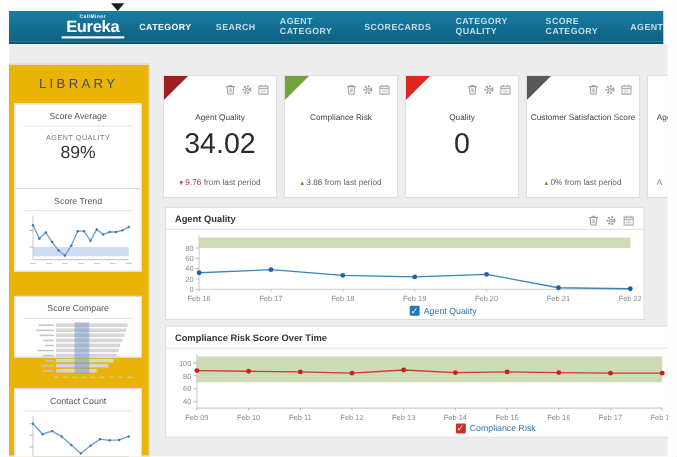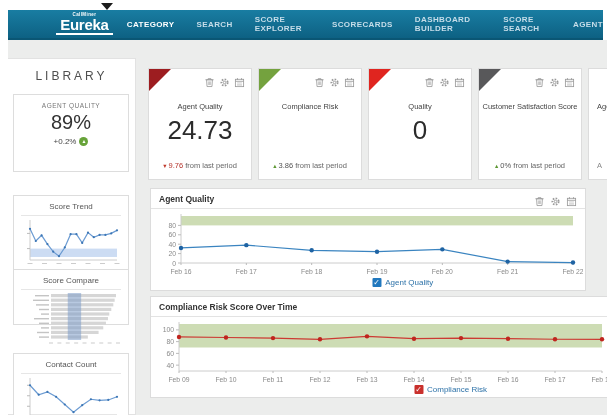--- a/index.html
+++ b/index.html
@@ -25,33 +25,33 @@
   .menu { display:flex; gap:22px; margin-left:14px; align-items:center; }
   .menu a { font-size:8px; font-weight:bold; letter-spacing:.4px; color:#c6dde9;
     text-decoration:none; cursor:pointer; }
   .menu a.active { color:#ffffff; }
 
   
   .content { position:absolute; left:0; top:30px; right:0; bottom:0; background:#ecedec; }
 
   
   .sidebar { position:absolute; left:0; top:18px; width:128px; bottom:0;
-    background:#ffffff; border:1px solid #e2e2e2; border-left:none; }
+    background:#eab308; border:1px solid #e2e2e2; border-left:none; }
   .lib-title { position:absolute; top:10px; left:0; width:100%; text-align:center;
     font-size:12px; letter-spacing:3px; color:#4f4f4f; }
   .side-card { position:absolute; left:5px; width:116px; background:#fff;
     border:1px solid #ddd; }
   .side-title { font-size:8px; color:#555; text-align:center; padding:6px 0 4px 0;
     margin:0 7px; border-bottom:1px solid #e6e6e6; }
   .sc-avg { top:35px; height:78px; }
-  .sc-trend { top:136px; height:76px; }
+  .sc-trend { top:112px; height:76px; }
   .sc-comp { top:210px; height:56px; }
   .sc-count { top:294px; height:80px; }
   .avg-metric { font-size:6.5px; color:#777; letter-spacing:.5px; text-align:center; margin-top:7px; }
-  .avg-value { font-size:20px; color:#333; text-align:center; margin-top:2px; }
+  .avg-value { font-size:16px; color:#333; text-align:center; margin-top:2px; }
   .avg-delta { font-size:8px; color:#444; text-align:center; margin-top:3px;
     display:flex; align-items:center; justify-content:center; gap:3px; }
   .up-circle { display:inline-block; width:9px; height:9px; border-radius:50%;
     background:#67a339; color:#fff; font-size:5px; line-height:9px; text-align:center; }
   .spark { margin-top:2px; text-align:center; }
 
   
   .kpi-card { position:absolute; top:28px; width:104px; height:112px; background:#fff;
     border:1px solid #dcdcdc; overflow:hidden; }
   .flag { position:absolute; top:0; left:0; width:0; height:0;
@@ -89,40 +89,37 @@
 <div class="app">
 
   <header class="nav">
     <div class="logo">
       <span class="logo-top">CallMiner</span>
       <span class="logo-main">Eureka</span>
     </div>
     <nav class="menu">
       <a class="active">CATEGORY</a>
       <a>SEARCH</a>
-      <a>SCORE EXPLORER</a>
+      <a>AGENT CATEGORY</a>
       <a>SCORECARDS</a>
-      <a>DASHBOARD BUILDER</a>
-      <a>SCORE SEARCH</a>
+      <a>CATEGORY QUALITY</a>
+      <a>SCORE CATEGORY</a>
       <a>AGENT</a>
     </nav>
   </header>
 
   <div class="content">
 
     <aside class="sidebar">
       <div class="lib-title">LIBRARY</div>
 
       <div class="side-card sc-avg">
+        <div class="side-title">Score Average</div>
         <div class="avg-metric">AGENT QUALITY</div>
         <div class="avg-value">89%</div>
-        <div class="avg-delta">
-          <span>+0.2%</span>
-          <span class="up-circle">▲</span>
-        </div>
       </div>
 
       <div class="side-card sc-trend">
         <div class="side-title">Score Trend</div>
         <div class="spark"><svg width="100" height="50" viewBox="0 0 100 50">
               <rect x="9" y="30.6" width="87" height="8.36" fill="#ccdcf3"></rect>
               <line x1="9" y1="2" x2="9" y2="42" stroke="#ccc"></line>
               <line x1="9" y1="42" x2="96" y2="42" stroke="#ccc"></line>
               <line x1="6" x2="9" y1="30.6" y2="30.6" stroke="#bbb"></line>
               <line x1="6" x2="9" y1="15.4" y2="15.4" stroke="#bbb"></line>
@@ -231,21 +228,21 @@
         <span class="ic"><svg viewBox="0 0 12 12">
               <g fill="none" stroke="#999" stroke-width=".9">
                 <rect x="1.5" y="2.5" width="9" height="8"></rect>
                 <path d="M1.5 4.7h9"></path>
                 <path d="M3.8 1.2v2M8.2 1.2v2"></path>
                 <path d="M3.3 6.4h5.4M3.3 8h5.4M3.3 9.6h5.4" stroke="#bbb" stroke-width=".7"></path>
               </g>
             </svg></span>
       </div>
       <div class="kpi-title">Agent Quality</div>
-      <div class="kpi-value">24.73</div>
+      <div class="kpi-value">34.02</div>
       <div class="kpi-delta">
         <span class="arrow" style="color: rgb(192, 57, 43);">▾</span>
         <span class="dnum" style="color: rgb(181, 52, 44);">9.76</span>
         <span>from last period</span>
       </div>
     </div>
 
     <div class="kpi-card" style="left:250px">
       <div class="flag" style="border-top-color: rgb(116, 162, 62);"></div>
       <div class="card-icons">

